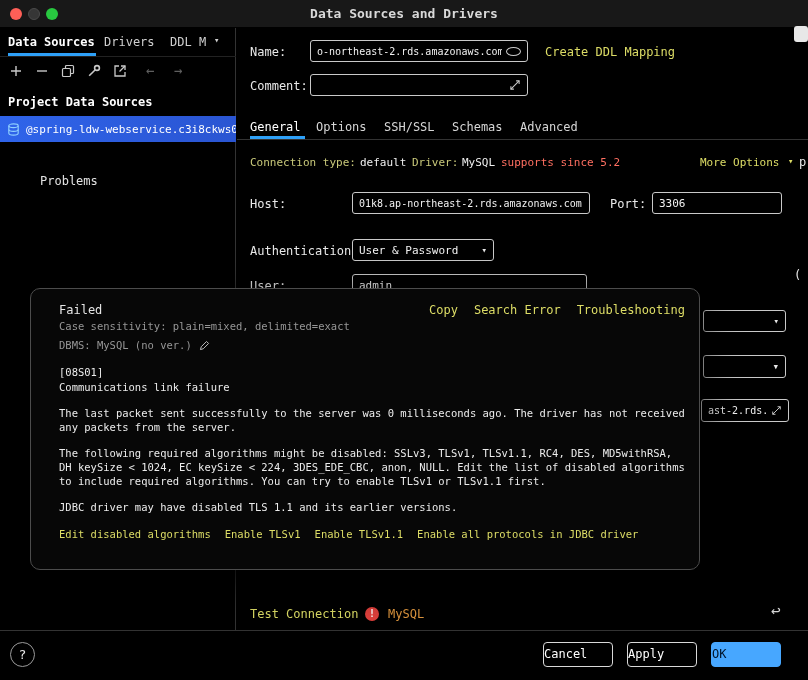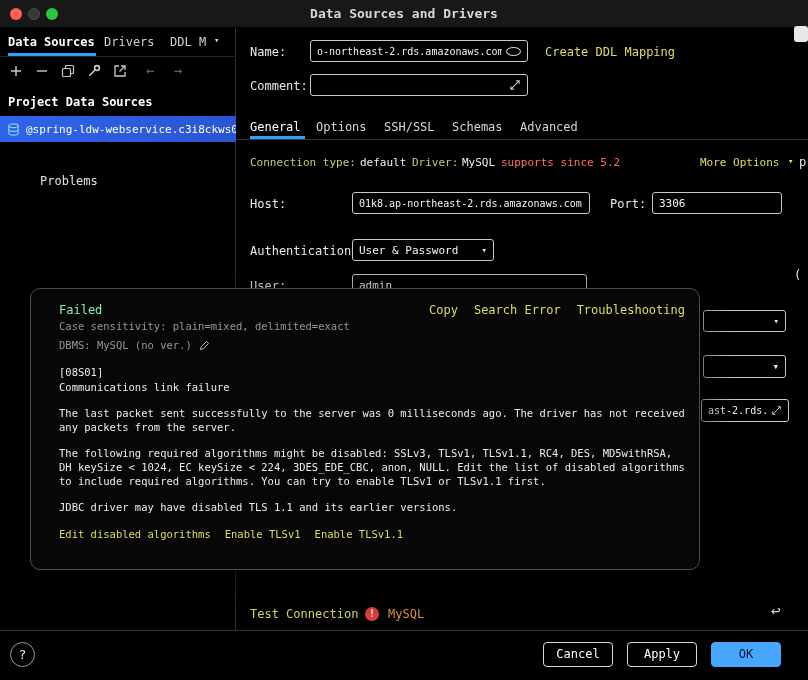--- a/index.html
+++ b/index.html
@@ -42,34 +42,34 @@
   .mtab.active { color:#fff; }
   .mtab-underline { position:absolute; left:13px; top:108px; width:55px; height:3px; background:#2ea0f7; }
   .mtab-divider { position:absolute; left:0; top:111px; width:571px; height:1px; background:#333; }
   .conn-row span { position:absolute; top:128px; font-size:11px; white-space:nowrap; }
   .badge { position:absolute; width:14px; height:14px; border-radius:50%; background:#e0403c; color:#fff; font-size:10px; font-weight:bold; text-align:center; line-height:14px; }
   .undo { position:absolute; left:534px; top:573px; font-size:16px; color:#d6d6d6; cursor:pointer; }
 
   
   .popup { position:absolute; left:30px; top:288px; width:670px; height:282px; background:#070707; border:1px solid #4c4c4c; border-radius:10px; box-shadow:0 12px 40px rgba(0,0,0,.85); z-index:20; padding:14px 14px 10px 28px; font-size:10.5px; line-height:14px; overflow:hidden; }
   .popup-head { display:flex; justify-content:space-between; align-items:baseline; font-size:12px; }
-  .pop-status { color:#86efac; }
+  .pop-status { color:#e5e5e5; }
   .pop-actions { display:flex; gap:16px; font-size:12px; }
   .gray-line { color:#969696; margin-top:5px; display:flex; align-items:center; gap:6px; }
   .gray-line.tight { margin-top:2px; }
   .w-line { color:#ececec; }
   .mt13 { margin-top:13px; }
   .mt12 { margin-top:12px; }
   .mt1 { margin-top:1px; }
   .pop-links { margin-top:13px; display:flex; gap:14px; flex-wrap:nowrap; white-space:nowrap; }
 
   
   .footer { position:absolute; left:0; top:630px; width:808px; height:50px; background:#000; border-top:1px solid #333; }
   .help { position:absolute; left:10px; top:11px; width:25px; height:25px; border:1.5px solid #9a9a9a; border-radius:50%; color:#e8e8e8; font-size:13px; text-align:center; line-height:23px; cursor:pointer; }
-  .btn { position:absolute; top:11px; width:70px; height:25px; border:1px solid #d9d9d9; border-radius:4px; background:#000; color:#fff; font-size:12px; text-align:center; line-height:23px; cursor:pointer; }
+  .btn { position:absolute; top:11px; width:70px; height:25px; border:1px solid #d9d9d9; border-radius:4px; background:#000; color:#fff; font-size:12px; text-align:left; line-height:23px; cursor:pointer; }
   .btn-cancel { left:543px; }
   .btn-apply { left:627px; }
   .btn-ok { left:711px; background:#47a7ff; border-color:#47a7ff; color:#00142a; font-weight:normal; }
 
   
   .frag-box { position:absolute; left:794px; top:26px; width:14px; height:16px; background:#e8e8e8; border-radius:3px; }
   .frag-text { position:absolute; font-size:12px; color:#e8e8e8; }
 </style>
 </head>
 <body>
@@ -241,20 +241,21 @@
     </div>
     <div class="w-line mt13">[08S01]</div>
     <div class="w-line mt1">Communications link failure</div>
     <div class="w-line mt12">The last packet sent successfully to the server was 0 milliseconds ago. The driver has not received any packets from the server.</div>
     <div class="w-line mt12">The following required algorithms might be disabled: SSLv3, TLSv1, TLSv1.1, RC4, DES, MD5withRSA, DH keySize &lt; 1024, EC keySize &lt; 224, 3DES_EDE_CBC, anon, NULL. Edit the list of disabled algorithms to include required algorithms. You can try to enable TLSv1 or TLSv1.1 first.</div>
     <div class="w-line mt12">JDBC driver may have disabled TLS 1.1 and its earlier versions.</div>
     <div class="pop-links">
       <span class="link">Edit disabled algorithms</span>
       <span class="link">Enable TLSv1</span>
       <span class="link">Enable TLSv1.1</span>
+      <span class="link">Enable all protocols in JDBC driver</span>
     </div>
   </div>
 
   <div class="frag-box"></div>
   <span class="frag-text" style="left:799px;top:155px">p</span>
   <span class="frag-text" style="left:794px;top:268px">(</span>
 
   <div class="footer">
     <div class="help">?</div>
     <div class="btn btn-cancel">Cancel</div>

